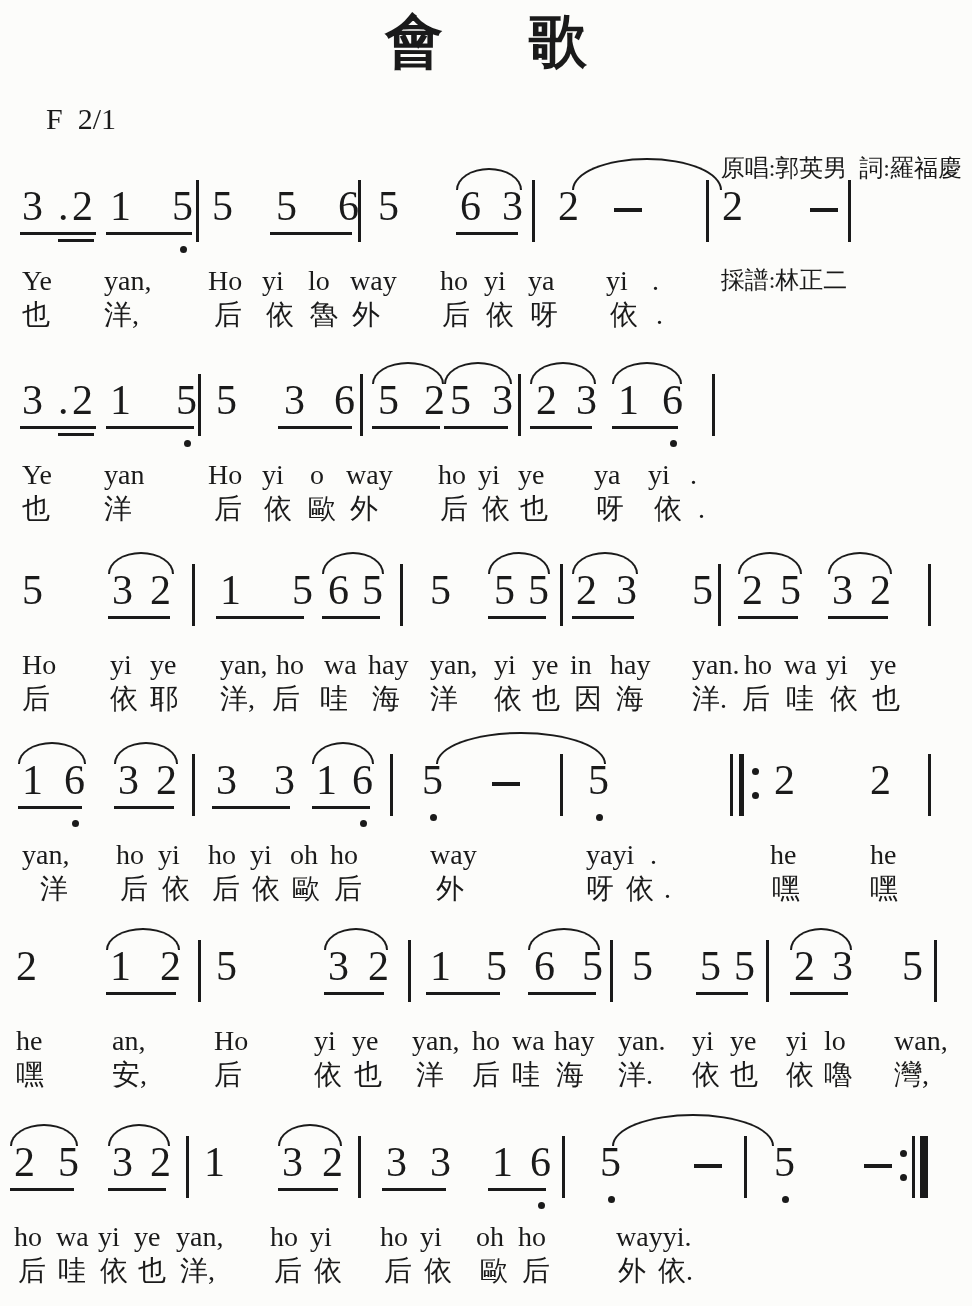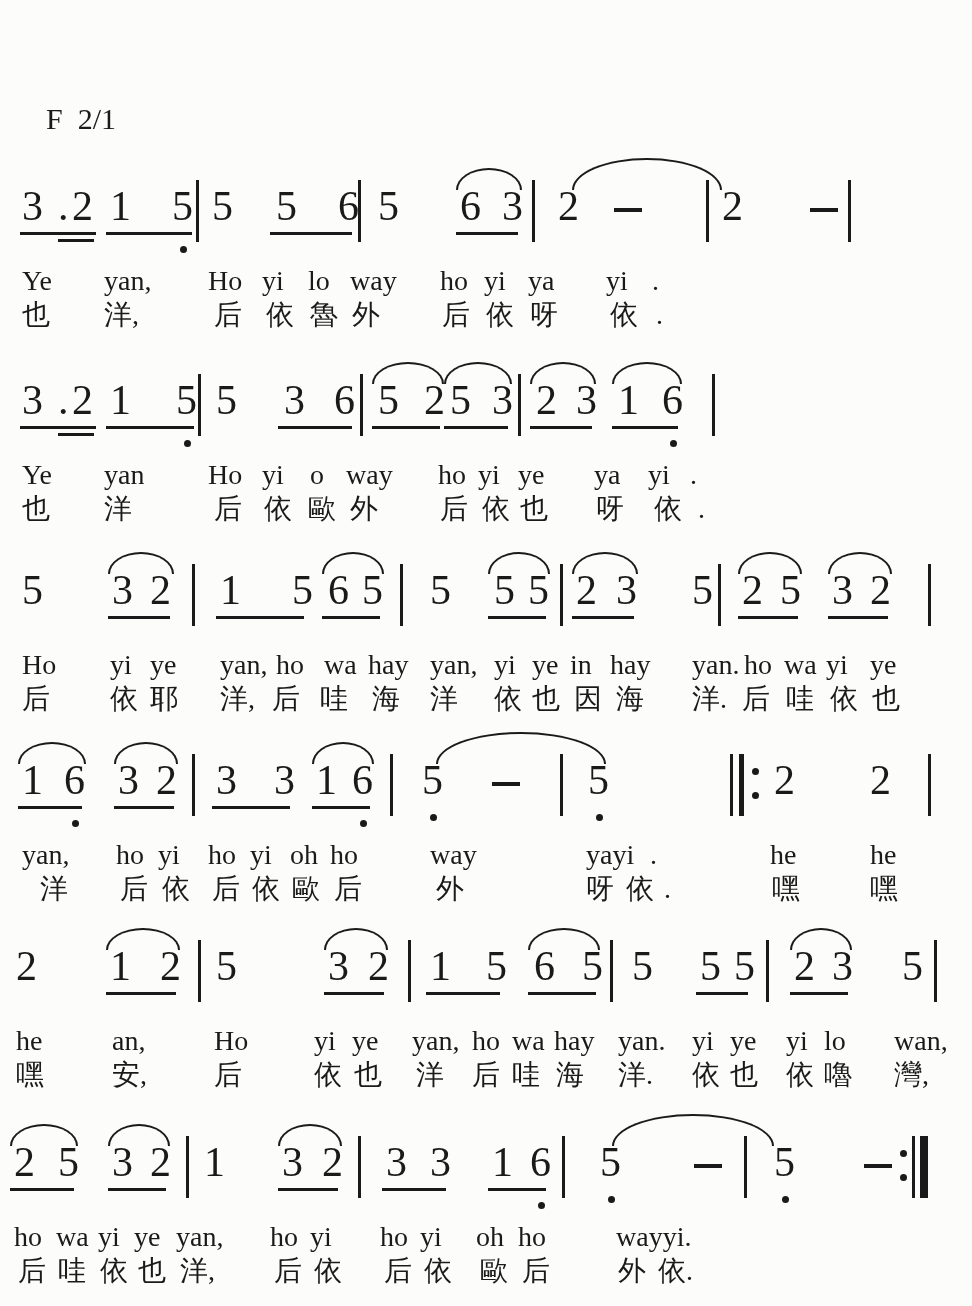--- a/index.html
+++ b/index.html
@@ -28,20 +28,25 @@
   .rom{top:100px;}
   .chi{top:134px;}
   .rpt{position:absolute;top:14px;height:62px;}
   .rpt .v{position:absolute;top:0;height:62px;background:#1a1a1a;}
   .rpt .d{position:absolute;width:7px;height:7px;border-radius:50%;background:#1a1a1a;}
 </style>
 </head>
 <body>
 
 <div class="page">
+  <div class="title"><span class="t1">會</span><span class="t2">歌</span></div>
+  <div class="credits">
+    <div>原唱:郭英男  詞:羅福慶</div>
+    <div>採譜:林正二</div>
+  </div>
   <div class="keysig">F  2/1</div>
   <div class="score">
       <div class="system" style="top: 166px;">
         <span class="note" style="left: 22px;">3</span>
         <span class="note" style="left: 58px;">.</span>
         <span class="note" style="left: 72px;">2</span>
         <span class="note" style="left: 110px;">1</span>
         <span class="note" style="left: 172px;">5</span>
         <span class="note" style="left: 212px;">5</span>
         <span class="note" style="left: 276px;">5</span>

